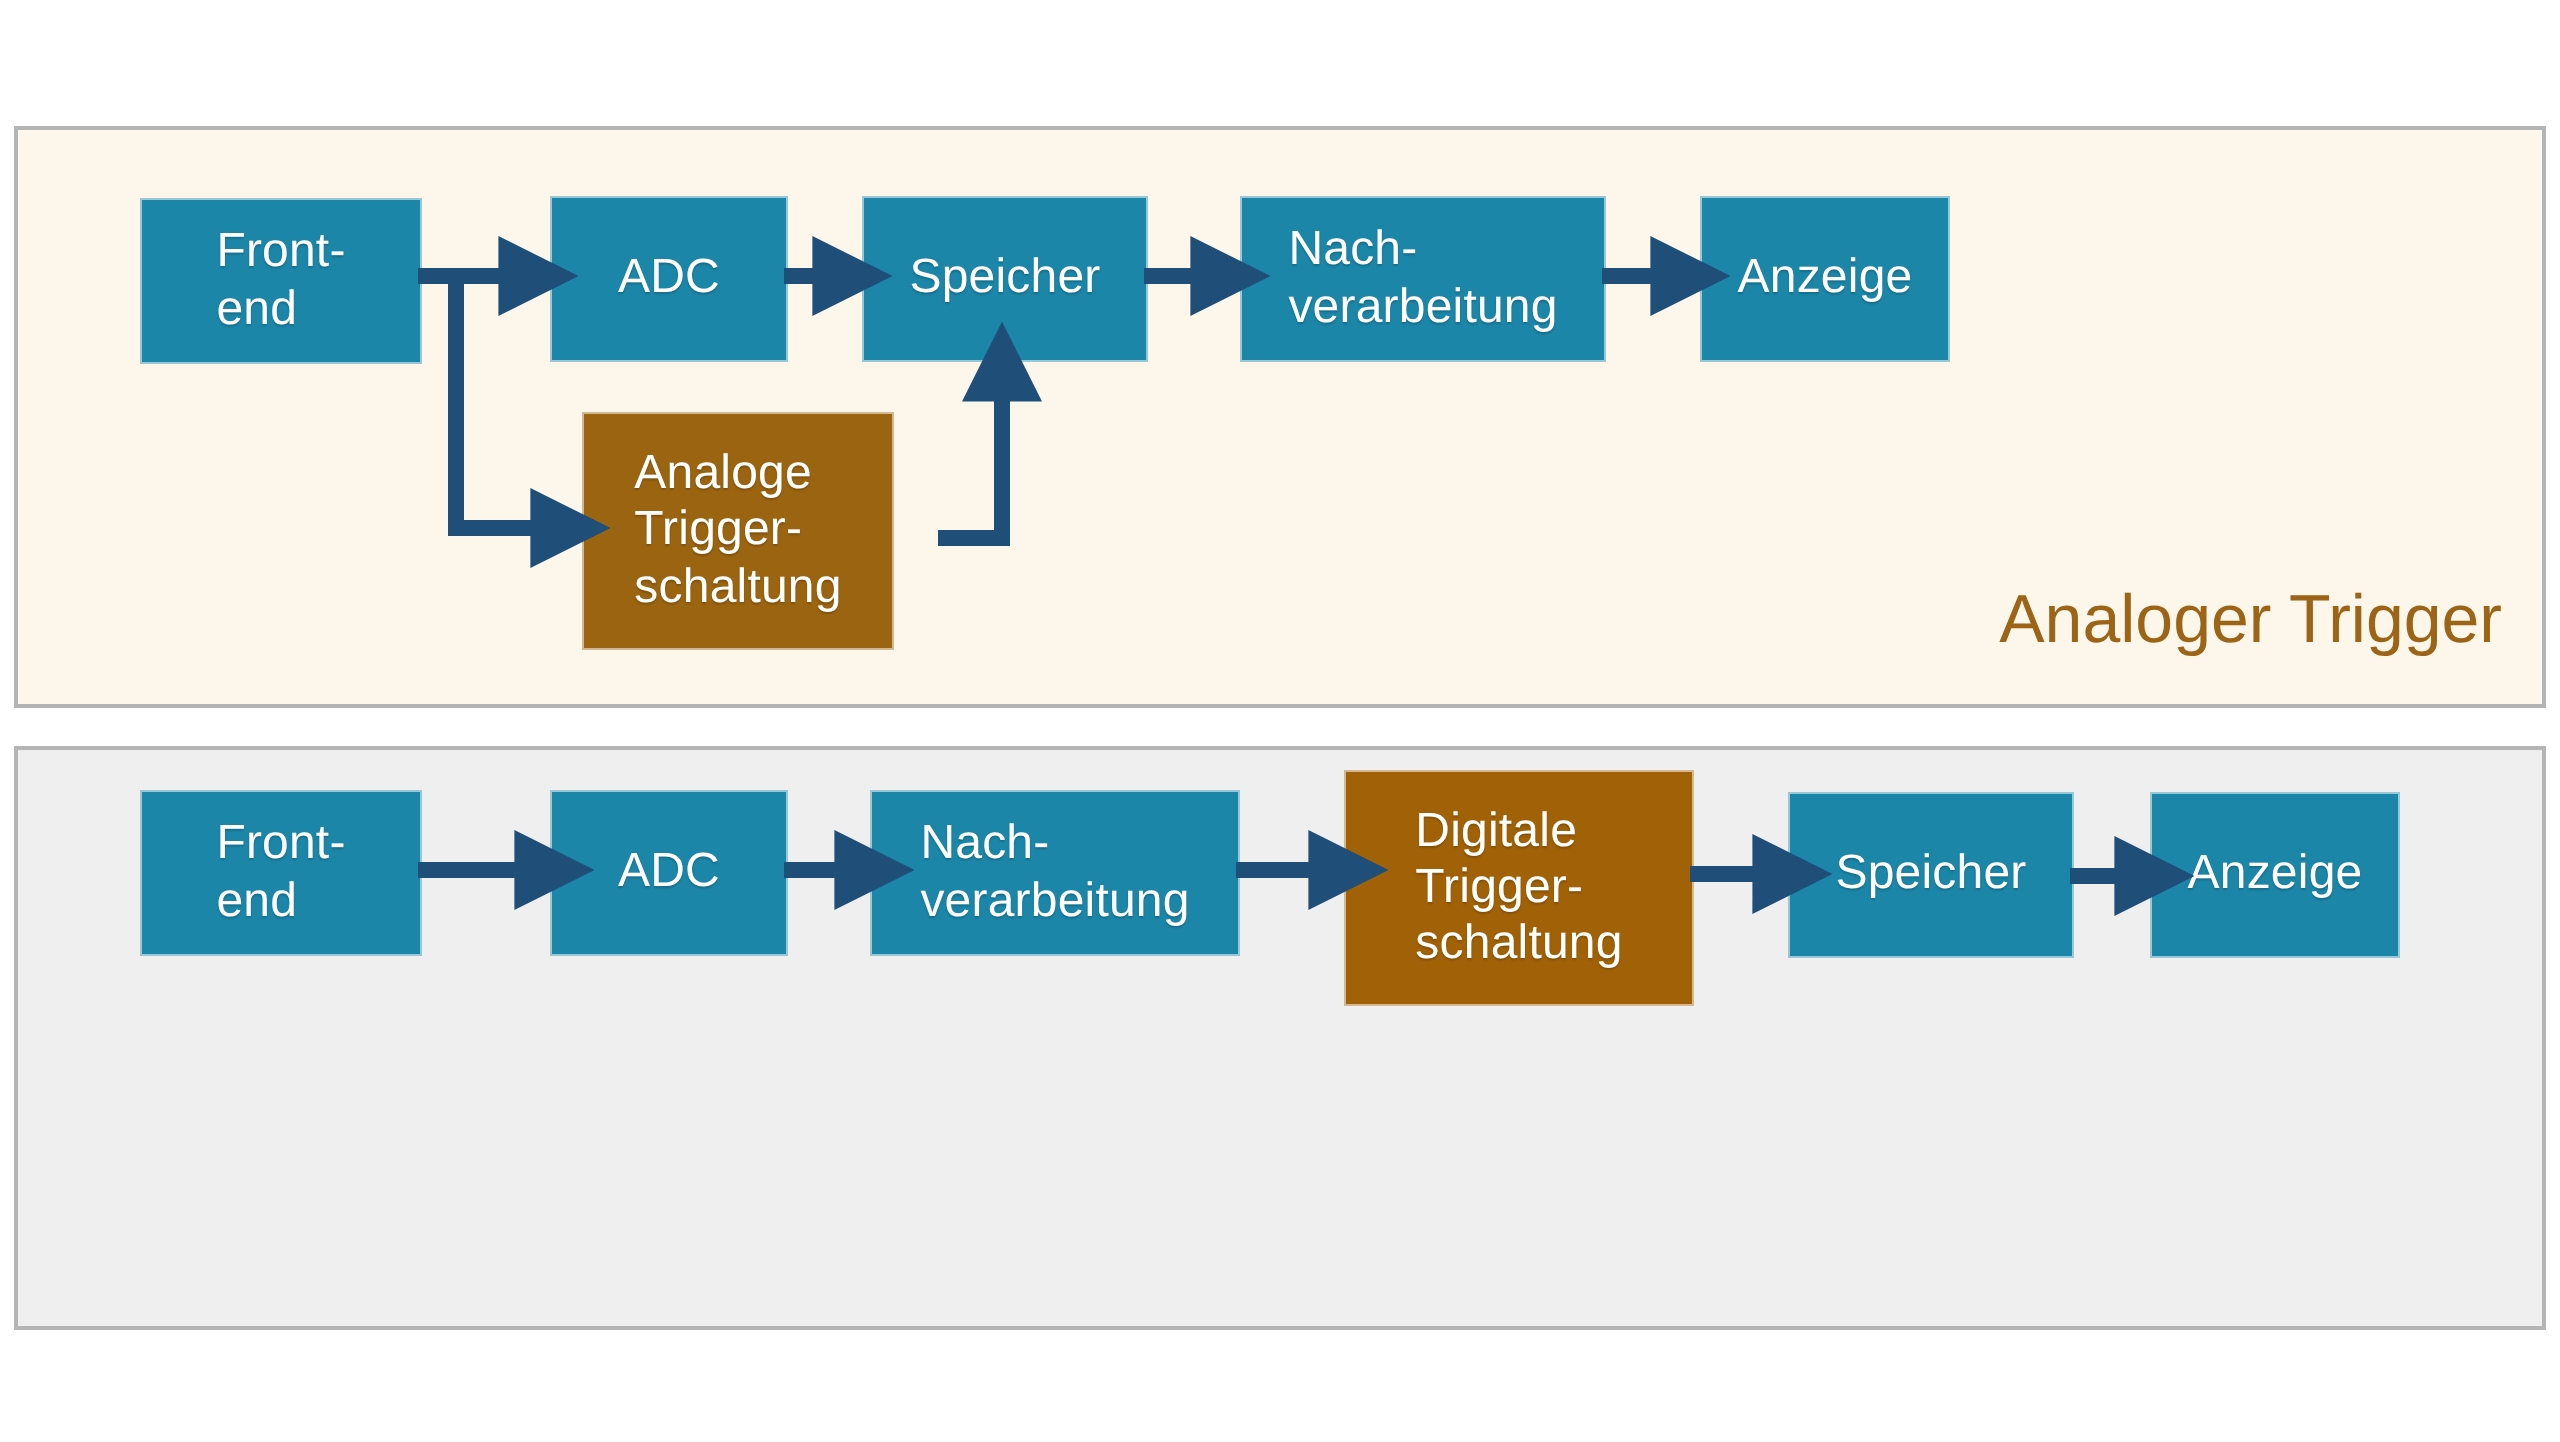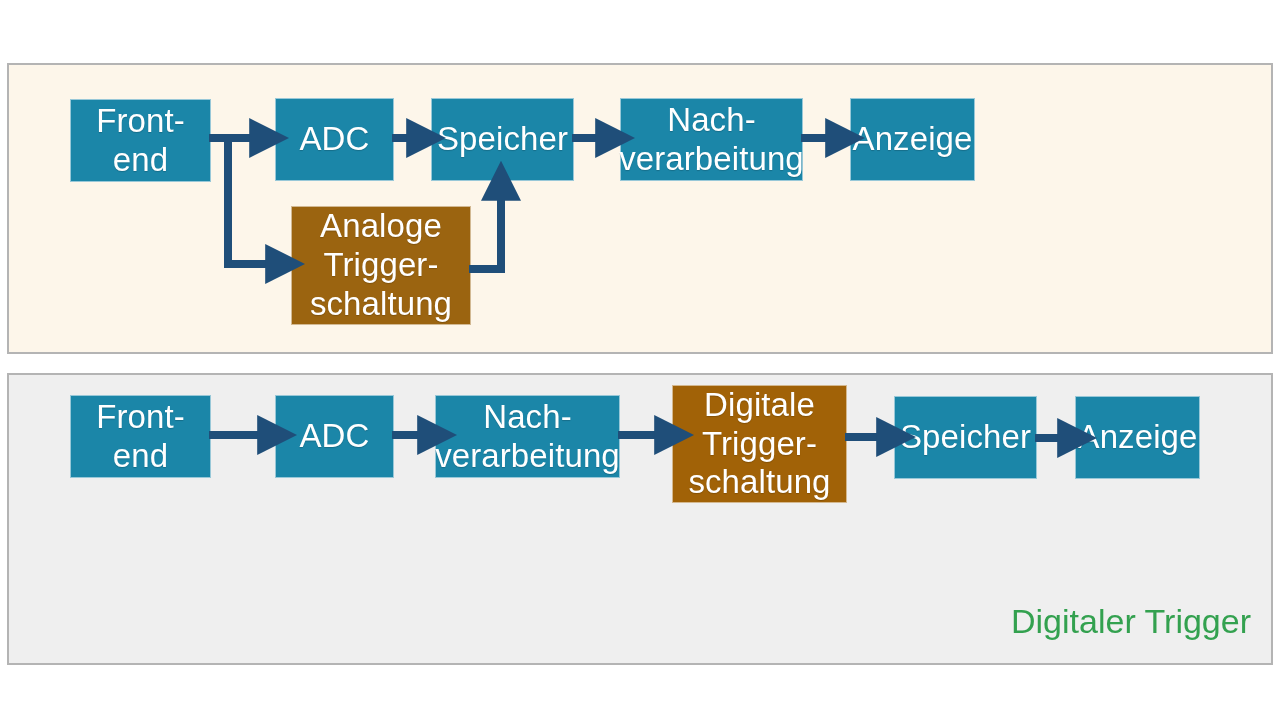--- a/index.html
+++ b/index.html
@@ -43,23 +43,22 @@
     background: #efefef;
   }
 
   
   .box {
     position: absolute;
     box-sizing: border-box;
     display: flex;
     align-items: center;
     justify-content: center;
-    text-align: center;
     color: #ffffff;
-    font-size: 33px;
+    font-size: 24px;
     line-height: 1.18;
     letter-spacing: 0.1px;
     white-space: pre-line;
     border: 1px solid rgba(255,255,255,0.55);
     text-shadow: 0 1px 1px rgba(0,0,0,0.18);
   }
   .box.blue   { background: #1b86a8; }
   .box.orange { background: #9b6410; }
   .box.green  { background: #a16207; }
 
@@ -101,45 +100,45 @@
 
     <div class="box blue" style="left:266px; top:33px;  width:119px; height:83px;">ADC</div>
 
     <div class="box blue" style="left:422px; top:33px;  width:143px; height:83px;">Speicher</div>
 
     <div class="box blue" style="left:611px; top:33px;  width:183px; height:83px;">Nach-
 verarbeitung</div>
 
     <div class="box blue" style="left:841px; top:33px;  width:125px; height:83px;">Anzeige</div>
 
-    <div class="box orange" style="left:282px; top:141px; width:180px; height:119px;">Analoge
+    <div class="box orange" style="left:282px; top:141px; width:156px; height:119px;">Analoge
 Trigger-
 schaltung</div>
 
+    <div class="caption" id="caption-analog">Analoger Trigger</div>
   </div>
 
   <div class="panel" id="panel-digital">
 
     <div class="box blue" style="left:61px;  top:20px;  width:141px; height:83px;">Front-
 end</div>
 
     <div class="box blue" style="left:266px; top:20px;  width:119px; height:83px;">ADC</div>
 
     <div class="box blue" style="left:426px; top:20px;  width:185px; height:83px;">Nach-
 verarbeitung</div>
 
     <div class="box green" style="left:663px; top:10px;  width:175px; height:118px;">Digitale
 Trigger-
 schaltung</div>
 
     <div class="box blue" style="left:885px; top:21px;  width:143px; height:83px;">Speicher</div>
 
     <div class="box blue" style="left:1066px;top:21px;  width:125px; height:83px;">Anzeige</div>
 
-    <div class="caption" id="caption-digital">Digitaler Trigger</div>
   </div>
 
   <svg class="arrow-layer" viewBox="0 0 1280 721">
     <defs>
       <marker id="ah" markerWidth="5" markerHeight="5" refX="1.6" refY="2.5" orient="auto" markerUnits="strokeWidth">
         <path d="M0,0 L5,2.5 L0,5 z" fill="#1f4e79"></path>
       </marker>
     </defs>
 
     <path d="M209,138 L228,138" stroke="#1f4e79" stroke-width="8" fill="none"></path>

